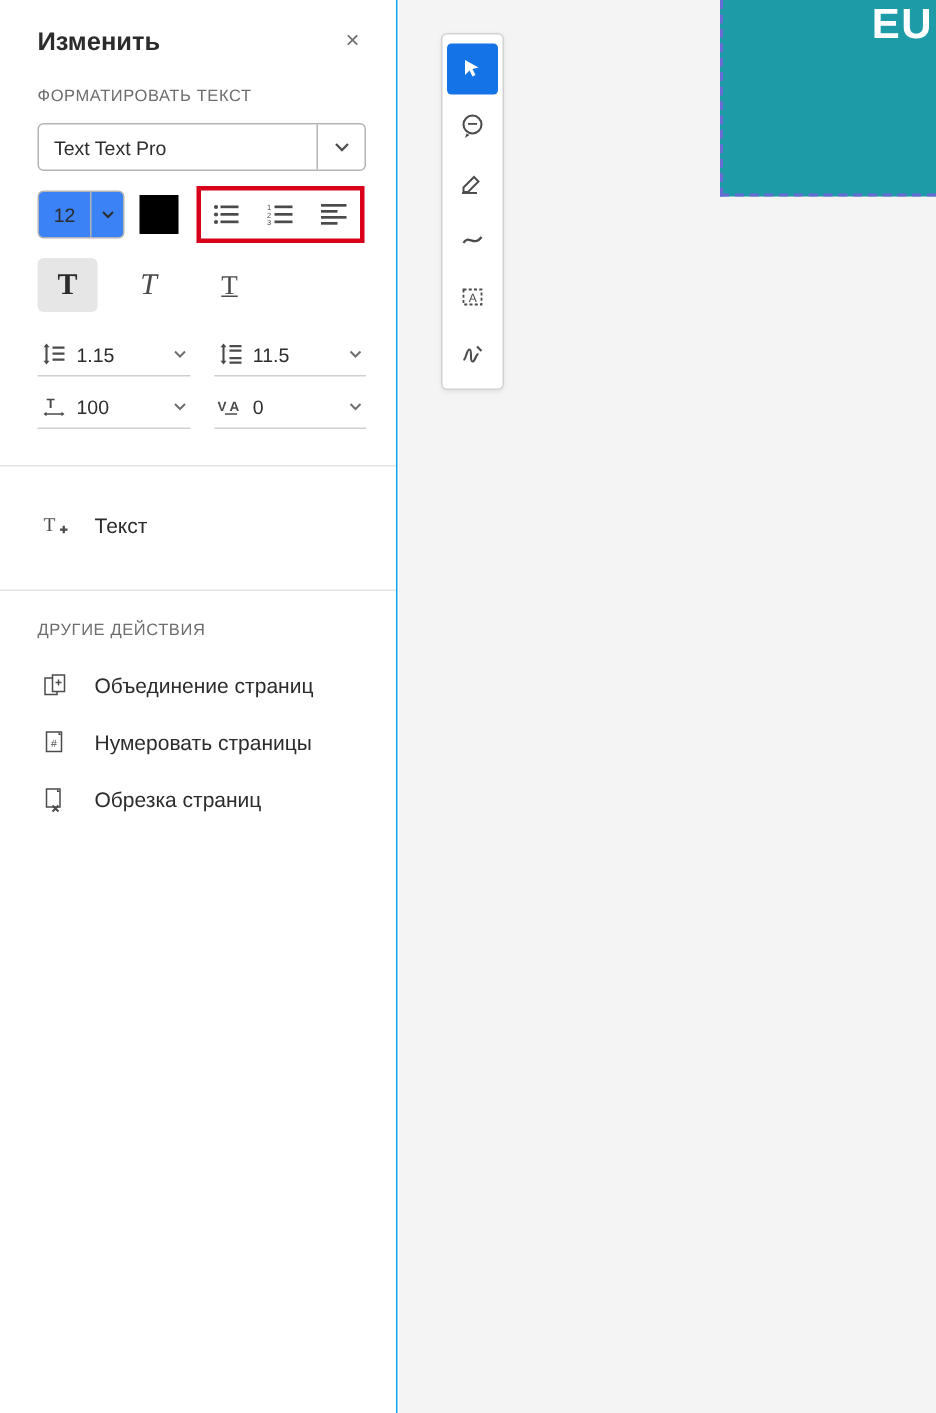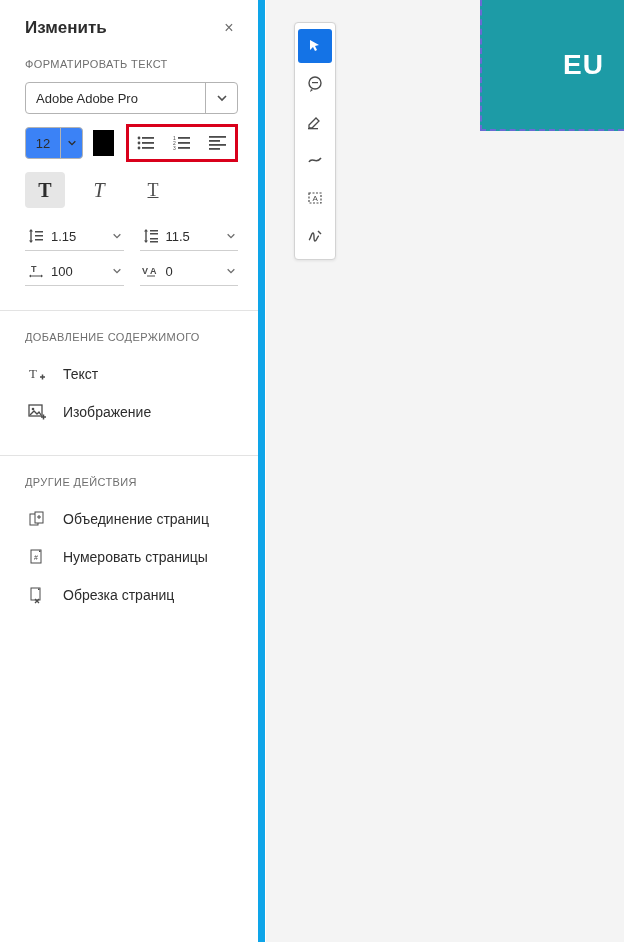--- a/index.html
+++ b/index.html
@@ -9,21 +9,21 @@
     color: #2c2c2c;
     background: #fff;
     width: 624px;
     height: 942px;
     overflow: hidden;
     position: relative;
   }
   .sidebar {
     width: 265px;
     height: 942px;
-    border-right: 7px solid #0ea5e9;
+    border-right: 1px solid #0ea5e9;
     padding: 18px 20px 0 25px;
     position: relative;
   }
   .panel-header {
     display: flex;
     justify-content: space-between;
     align-items: center;
     margin-bottom: 20px;
   }
   .panel-title {
@@ -157,43 +157,43 @@
     background: #f4f4f4;
     z-index: -1;
   }
   .doc-page {
     position: absolute;
     left: 480px; top: 0;
     width: 144px; height: 131px;
     background: #1d9ba6;
     border: 2px dashed #6a6ad4;
     border-top: none; border-right: none;
-    display:flex; align-items:center; justify-content:flex-end;
+    display:flex; align-items:flex-start; justify-content:flex-end;
     color: #fff; font-weight: 700; font-size: 28px;
-    padding-right: 20px;
+    padding-right: 2px;
     letter-spacing: 1px;
   }
   svg { display:block; }
 </style>
 </head>
 <body>
 
 <div class="doc-bg"></div>
 
 <div class="sidebar">
 
   <div class="panel-header">
     <div class="panel-title">Изменить</div>
     <div class="close-btn">×</div>
   </div>
 
   <div class="section-label">ФОРМАТИРОВАТЬ ТЕКСТ</div>
 
   <div class="dropdown">
-    <div class="dd-value">Adobe Adobe Pro</div>
+    <div class="dd-value">Text Text Pro</div>
     <div class="dd-caret">
       <svg width="12" height="12" viewBox="0 0 12 12">
           <path d="M2 4l4 4 4-4" stroke="currentColor" stroke-width="1.6" fill="none"></path>
         </svg>
     </div>
   </div>
 
 
   <div class="row">
     <div class="size-dd">
@@ -312,41 +312,29 @@
       <span class="mcaret">
           <svg width="10" height="10" viewBox="0 0 12 12">
             <path d="M2 4l4 4 4-4" stroke="currentColor" stroke-width="1.6" fill="none"></path>
           </svg>
         </span>
     </div>
   </div>
 
   <div class="section-divider"></div>
 
-  <div class="section-label">ДОБАВЛЕНИЕ СОДЕРЖИМОГО</div>
   <div class="action-list">
     <div class="action-item">
       <span class="aicon">
         <svg width="18" height="18" viewBox="0 0 18 18">
             <text x="1" y="13" font-size="13" font-family="Georgia" fill="currentColor">T</text>
             <path d="M12 12h5M14.5 9.5v5" stroke="currentColor" stroke-width="1.5"></path>
           </svg>
       </span>
       <span>Текст</span>
-    </div>
-    <div class="action-item">
-      <span class="aicon">
-        <svg width="18" height="18" viewBox="0 0 18 18">
-            <rect x="1" y="2" width="13" height="11" stroke="currentColor" stroke-width="1.3" fill="none"></rect>
-            <circle cx="5" cy="6" r="1.3" fill="currentColor"></circle>
-            <path d="M2 12l4-4 3 3 2-2 2 3" stroke="currentColor" stroke-width="1.3" fill="none"></path>
-            <path d="M13 14h5M15.5 11.5v5" stroke="currentColor" stroke-width="1.5"></path>
-          </svg>
-      </span>
-      <span>Изображение</span>
     </div>
   </div>
 
   <div class="section-divider"></div>
 
   <div class="section-label">ДРУГИЕ ДЕЙСТВИЯ</div>
   <div class="action-list">
     <div class="action-item">
       <span class="aicon">
         <svg width="18" height="18" viewBox="0 0 18 18">

